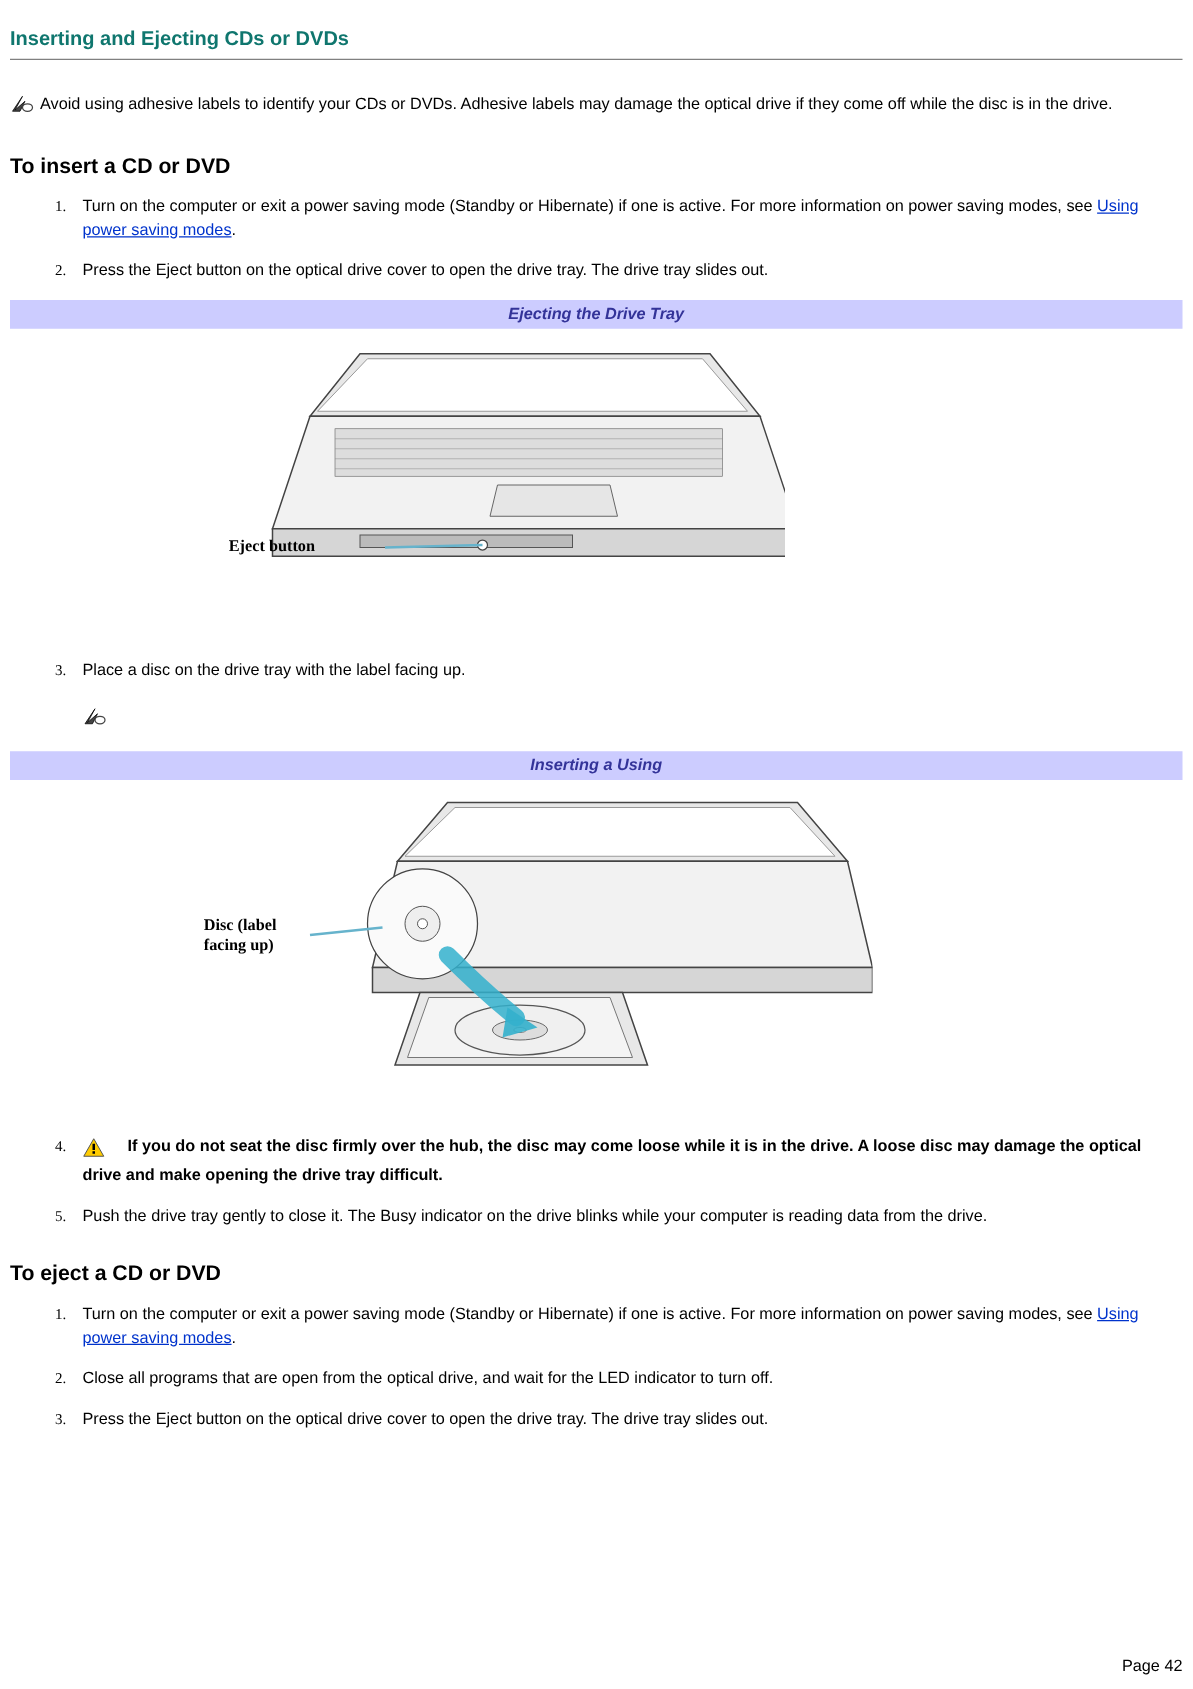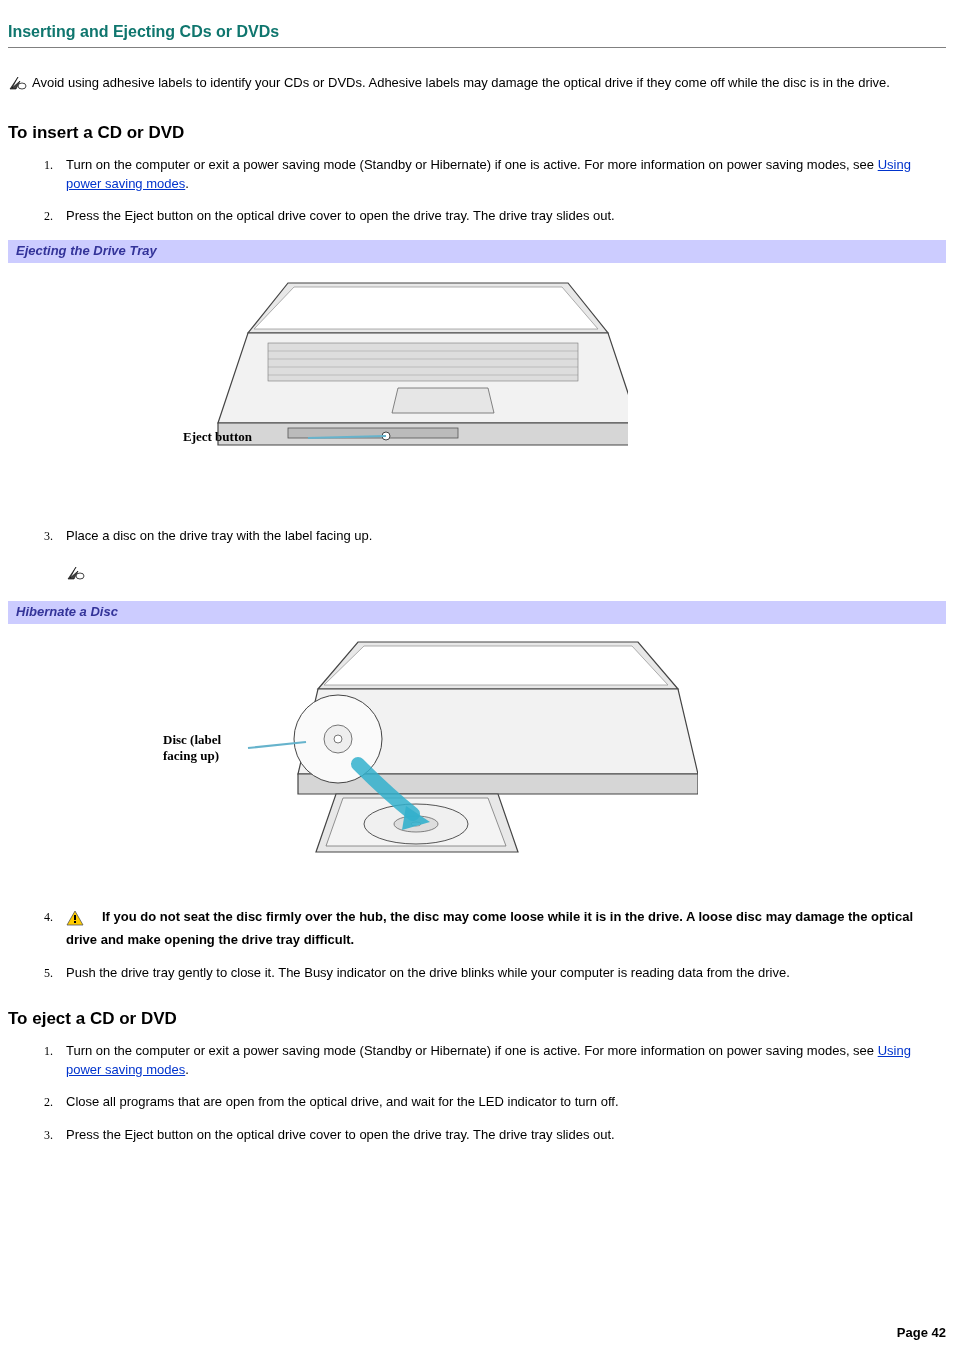--- a/index.html
+++ b/index.html
@@ -64,32 +64,33 @@
     text-decoration: underline;
   }
   .caption-bar {
     background: #ccccff;
     color: #333399;
     font-style: italic;
     font-weight: bold;
     font-size: 13px;
     padding: 2px 8px;
     margin: 8px 0 0 0;
+    text-align: center;
   }
   .figure {
     text-align: right;
     margin: 10px 0 24px 0;
   }
   .figure svg { display: block; }
   .page-footer {
     position: absolute;
     right: 8px;
     bottom: 8px;
     font-size: 13px;
-    font-weight: bold;
+    font-weight: normal;
   }
   .indent-note {
     padding-left: 0;
     margin: 0 0 10px 0;
   }
   .note-inside-step {
     margin: 18px 0 8px 0;
   }
   .warn-block {
     margin: 20px 0 14px 0;
@@ -167,21 +168,21 @@
       <span class="note-icon">
         <svg width="20" height="16" viewBox="0 0 20 16">
           <path d="M2 14 L10 2 L4 13 L12 6 L8 14 Z" fill="#444" stroke="#000" stroke-width="0.6"></path>
           <ellipse cx="14" cy="11" rx="4" ry="3" fill="none" stroke="#444" stroke-width="1"></ellipse>
         </svg>
       </span>
     </div>
   </li>
 </ol>
 
-<div class="caption-bar">Hibernate a Disc</div>
+<div class="caption-bar">Inserting a Using</div>
 
 <div class="figure">
   <svg width="690" height="250" viewBox="0 0 690 250">
     <g transform="translate(150,0)">
 
       <polygon points="200,8 480,8 520,55 160,55" fill="#e8e8e8" stroke="#444" stroke-width="1.2"></polygon>
       <polygon points="206,12 474,12 510,51 166,51" fill="#fff" stroke="#999" stroke-width="0.8"></polygon>
 
       <polygon points="160,55 520,55 540,140 140,140" fill="#f2f2f2" stroke="#444" stroke-width="1.2"></polygon>
 

